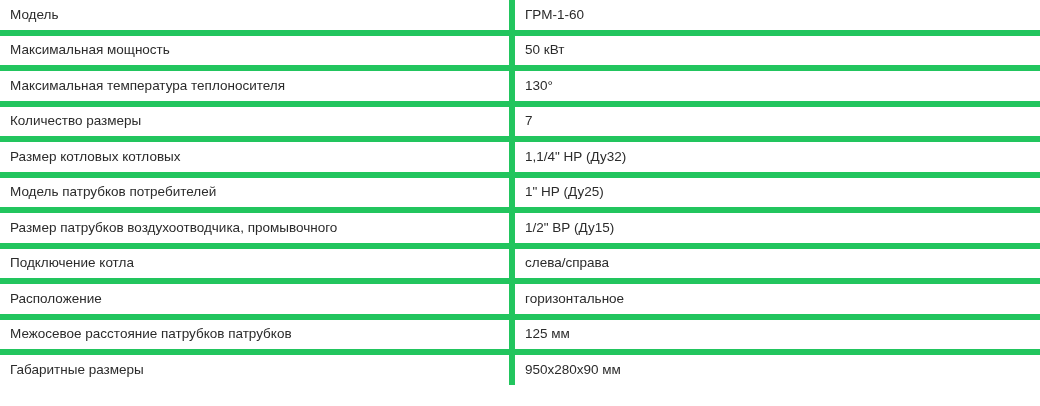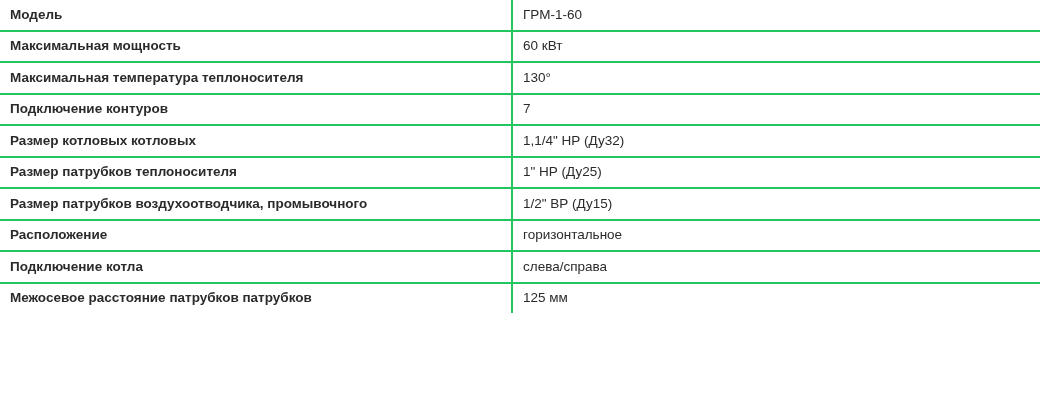--- a/index.html
+++ b/index.html
@@ -14,33 +14,32 @@
     color: #1a1a1a;
   }
   .spec-table {
     width: 1040px;
     border-collapse: collapse;
     table-layout: fixed;
   }
   .spec-table col.c-label { width: 512px; }
   .spec-table col.c-value { width: 528px; }
   .spec-table td {
-    border: 2px solid #22c55e;
+    border: 6px solid #22c55e;
     padding: 0 10px;
     height: 29.5px;
     font-size: 13.5px;
     line-height: 1.2;
     vertical-align: middle;
     white-space: nowrap;
     overflow: hidden;
     color: #2b2b2b;
   }
   .spec-table tr td:first-child {
     border-left: none;
-    font-weight: bold;
   }
   .spec-table tr td:last-child {
     border-right: none;
   }
   .spec-table tr:first-child td {
     border-top: none;
   }
   .spec-table tr:last-child td {
     border-bottom: none;
   }
@@ -55,48 +54,52 @@
     <col class="c-label">
     <col class="c-value">
   </colgroup>
   <tbody>
     <tr>
       <td class="cell-label">Модель</td>
       <td class="cell-value">ГРМ-1-60</td>
     </tr>
     <tr>
       <td class="cell-label">Максимальная мощность</td>
-      <td class="cell-value">60 кВт</td>
+      <td class="cell-value">50 кВт</td>
     </tr>
     <tr>
       <td class="cell-label">Максимальная температура теплоносителя</td>
       <td class="cell-value">130°</td>
     </tr>
     <tr>
-      <td class="cell-label">Подключение контуров</td>
+      <td class="cell-label">Количество размеры</td>
       <td class="cell-value">7</td>
     </tr>
     <tr>
       <td class="cell-label">Размер котловых котловых</td>
       <td class="cell-value">1,1/4" НР (Ду32)</td>
     </tr>
     <tr>
-      <td class="cell-label">Размер патрубков теплоносителя</td>
+      <td class="cell-label">Модель патрубков потребителей</td>
       <td class="cell-value">1" НР (Ду25)</td>
     </tr>
     <tr>
       <td class="cell-label">Размер патрубков воздухоотводчика, промывочного</td>
       <td class="cell-value">1/2" ВР (Ду15)</td>
     </tr>
     <tr>
+      <td class="cell-label">Подключение котла</td>
+      <td class="cell-value">слева/справа</td>
+    </tr>
+    <tr>
       <td class="cell-label">Расположение</td>
       <td class="cell-value">горизонтальное</td>
-    </tr>
-    <tr>
-      <td class="cell-label">Подключение котла</td>
-      <td class="cell-value">слева/справа</td>
     </tr>
     <tr>
       <td class="cell-label">Межосевое расстояние патрубков патрубков</td>
       <td class="cell-value">125 мм</td>
     </tr>
+    <tr>
+      <td class="cell-label">Габаритные размеры</td>
+      <td class="cell-value">950х280х90 мм</td>
+    </tr>
   </tbody>
 </table>
 
 </body></html>

